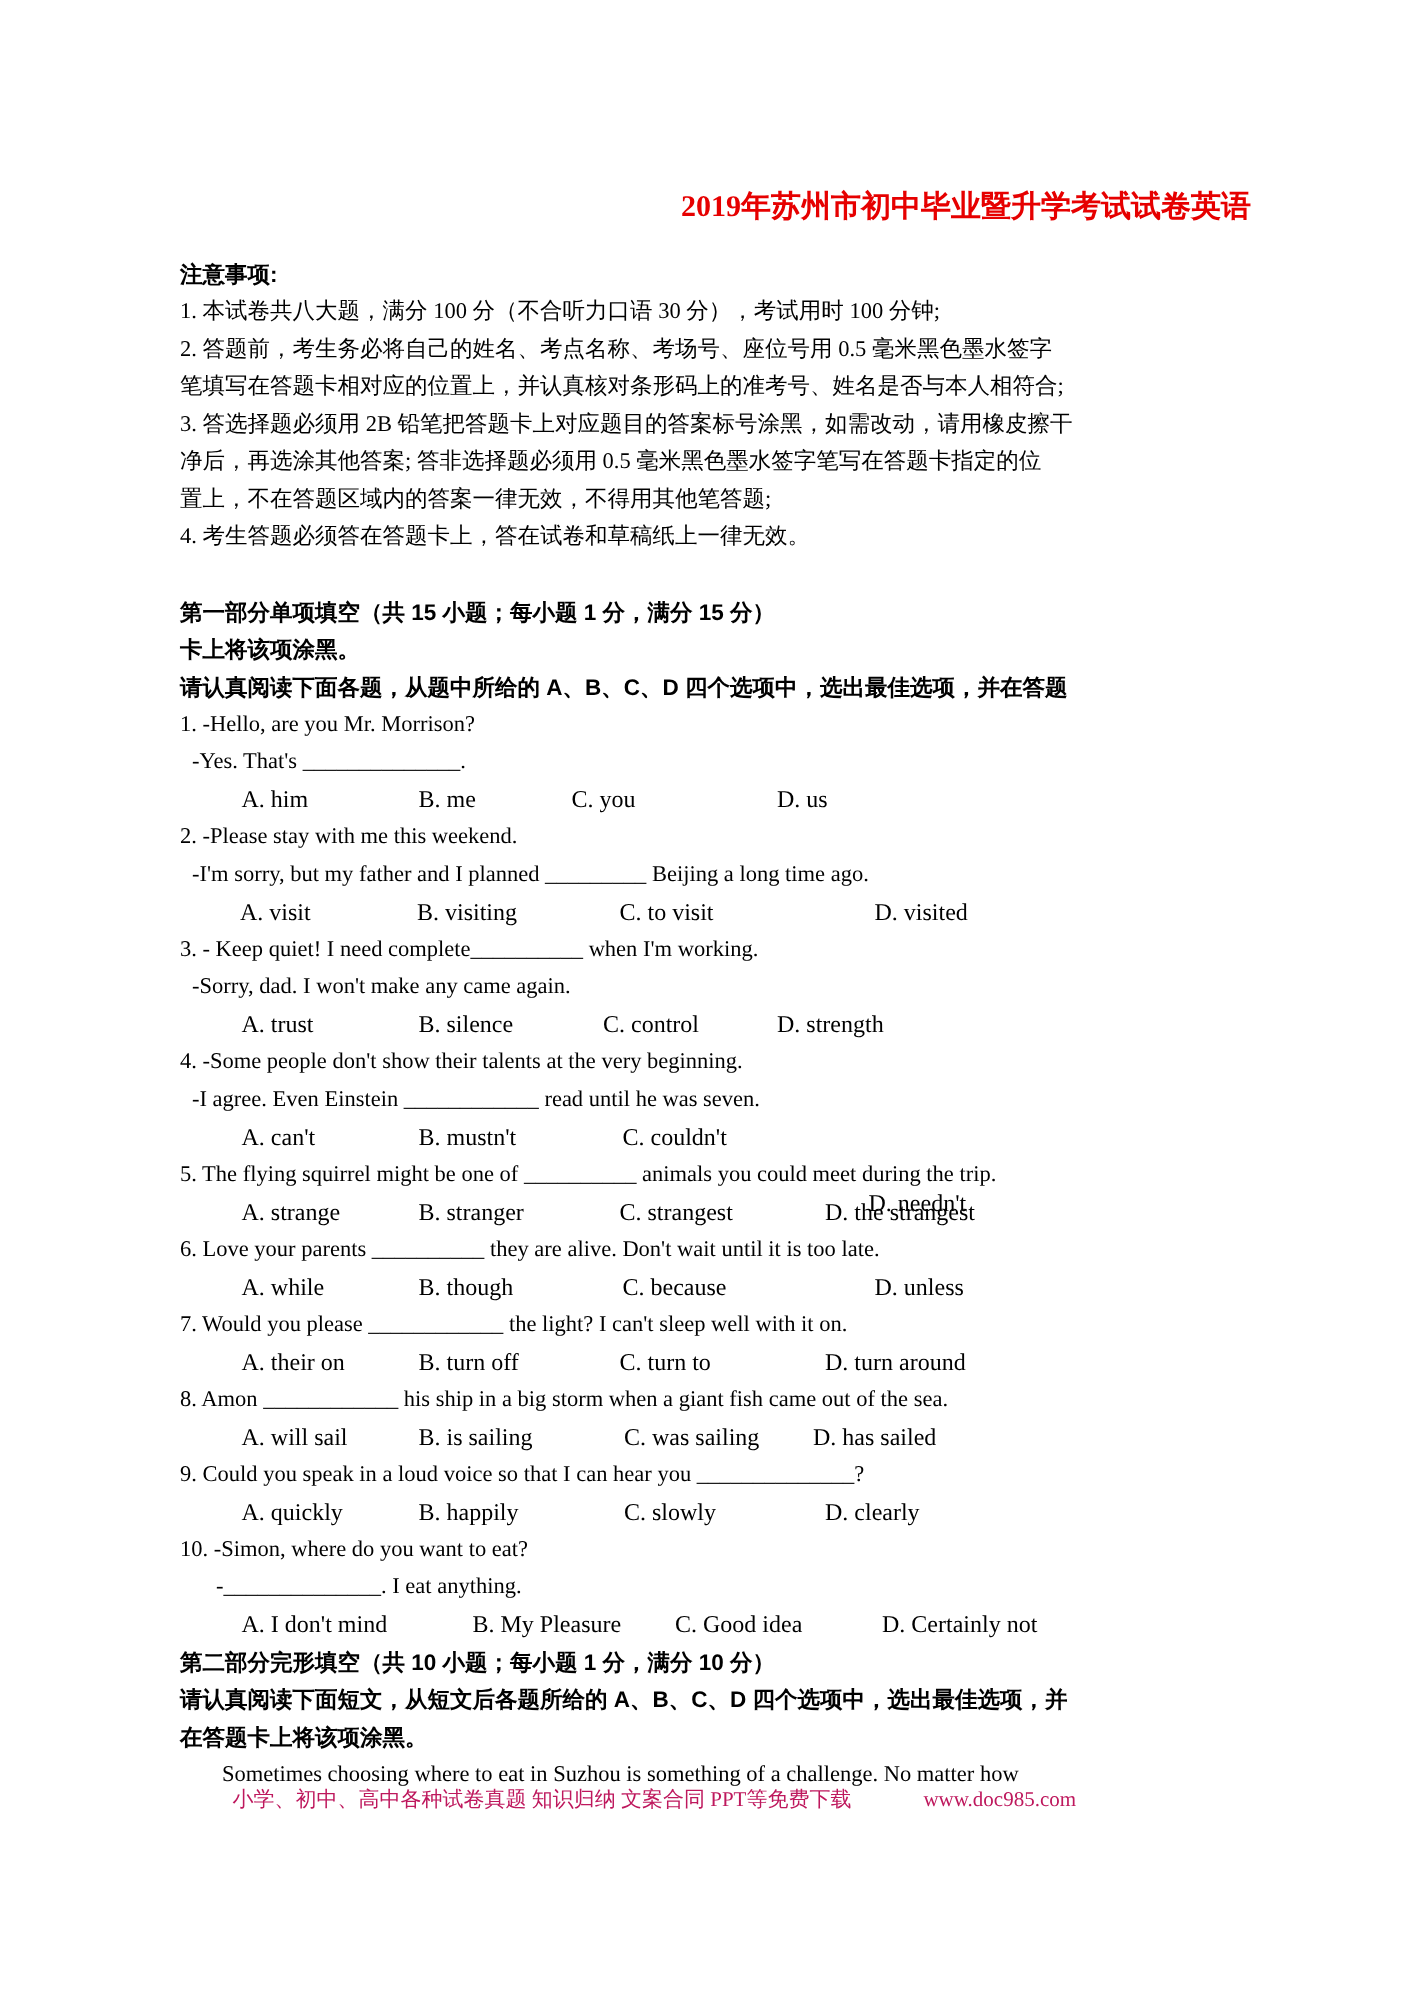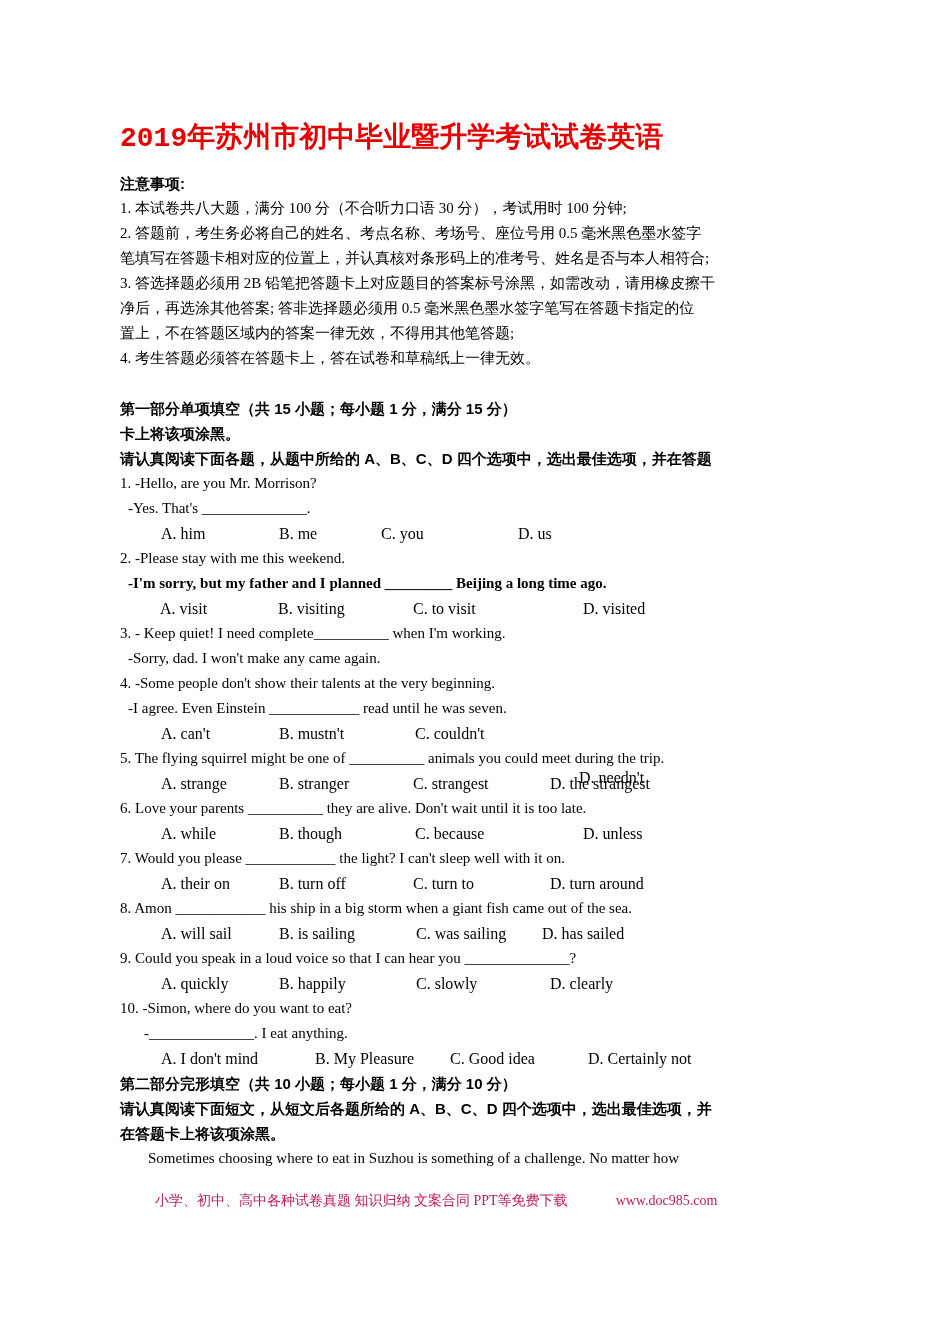--- a/index.html
+++ b/index.html
@@ -14,25 +14,25 @@
     color: #000000;
   }
   .doc {
     position: absolute;
     top: 0; left: 120px;
     width: 714px;
   }
   .title {
     margin: 126px 0 20px 0;
     padding: 0;
-    font-size: 28px;
+    font-size: 20px;
     line-height: 25px;
     font-weight: bold;
-    text-align: left;
-    font-family: Liberation Mono, monospace;
+    text-align: right;
+    font-family: Liberation Serif, serif;
   }
   .line {
     height: 25px;
     line-height: 25px;
     font-size: 15px;
     white-space: nowrap;
   }
   .h-bold {
     font-family: "Liberation Sans", "DejaVu Sans", sans-serif;
     font-weight: bold;
@@ -93,31 +93,37 @@
         <div class="line" style="padding-left: 8px;">-Yes. That's ______________.</div>
         <div class="opts">
           <span style="left: 41px;">A. him</span>
           <span style="left: 159px;">B. me</span>
           <span style="left: 261px;">C. you</span>
           <span style="left: 398px;">D. us</span>
         </div>
       </div>
       <div>
         <div class="line">2. -Please stay with me this weekend.</div>
-        <div class="line" style="padding-left: 8px; font-weight: bold;">-I'm sorry, but my father and I planned _________ Beijing a long time ago.</div>
+        <div class="line" style="padding-left: 8px;">-I'm sorry, but my father and I planned _________ Beijing a long time ago.</div>
         <div class="opts">
           <span style="left: 40px;">A. visit</span>
           <span style="left: 158px;">B. visiting</span>
           <span style="left: 293px;">C. to visit</span>
           <span style="left: 463px;">D. visited</span>
         </div>
       </div>
       <div>
         <div class="line">3. - Keep quiet! I need complete__________ when I'm working.</div>
         <div class="line" style="padding-left: 8px;">-Sorry, dad. I won't make any came again.</div>
+        <div class="opts">
+          <span style="left: 41px;">A. trust</span>
+          <span style="left: 159px;">B. silence</span>
+          <span style="left: 282px;">C. control</span>
+          <span style="left: 398px;">D. strength</span>
+        </div>
       </div>
       <div>
         <div class="line">4. -Some people don't show their talents at the very beginning.</div>
         <div class="line" style="padding-left: 8px;">-I agree. Even Einstein ____________ read until he was seven.</div>
         <div class="opts">
           <span style="left: 41px;">A. can't</span>
           <span style="left: 159px;">B. mustn't</span>
           <span style="left: 295px;">C. couldn't</span>
           <span style="left: 459px; margin-top: 44px;">D. needn't</span>
         </div>

